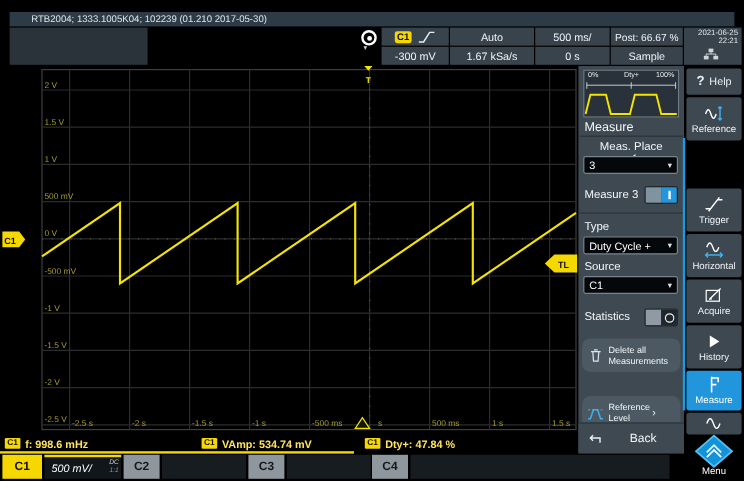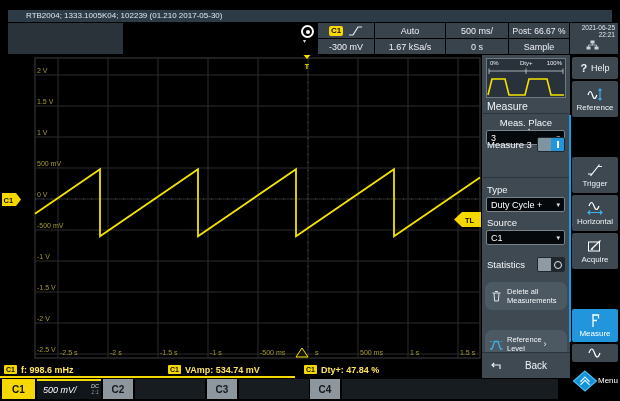--- a/index.html
+++ b/index.html
@@ -86,21 +86,21 @@
 
   
   .sbtn{left:572px;width:46px;background:#3d4851;border-radius:2px;display:flex;flex-direction:column;
         align-items:center;justify-content:center;color:#eef3f6;}
   .sbtn .slbl{font-size:8px;margin-top:1px;}
   .sbtn-active{background:#2196dd;color:#fff;}
   .helpbtn{flex-direction:row;gap:4px;}
   .helpq{font-size:11px;font-weight:bold;}
   .helplbl{font-size:9px;}
   .bluebar{left:569px;top:115px;width:2px;height:227px;background:#1b9ce0;}
-  .menulogo{left:572px;top:362px;width:46px;height:38px;display:flex;flex-direction:row;align-items:center;color:#fff;}
+  .menulogo{left:572px;top:362px;width:46px;height:38px;display:flex;flex-direction:column;align-items:center;color:#fff;}
   .menulogo .slbl{font-size:8px;margin-top:-2px;}
 </style>
 </head>
 <body>
 
 <div class="screen">
 
   <div class="abs titlebar">
     <span>RTB2004; 1333.1005K04; 102239 (01.210 2017-05-30)</span>
   </div>
@@ -246,21 +246,21 @@
     <svg width="12" height="11" viewBox="0 0 12 11">
       <path d="M2.6,4 A3.7,3.7 0 1 0 9.6,3.1" stroke="#e8eef2" stroke-width="1.1" fill="none"></path>
       <polygon points="9.6,0.4 9.6,4.6 6.8,2.5" fill="#e8eef2"></polygon>
     </svg>
   </div>
   <div class="abs dd" style="top:130px;">
     <span class="val">3</span>
     <span class="chev">▾</span>
   </div>
 
-  <div class="abs mrow" style="top:137px;">
+  <div class="abs mrow" style="top:155px;">
     <span class="mlabel">Measure 3</span>
     <span class="toggle">
       <span class="tg-half tg-on-l"></span>
       <span class="tg-half tg-on-r"></span>
     </span>
   </div>
 
   <div class="abs mdivider" style="top:177px;"></div>
 
   <div class="abs mlabel" style="left:487px;top:184px;">Type</div>
@@ -344,20 +344,26 @@
   </div>
 
   <div class="abs sbtn" style="top:233px;height:36px;">
     <svg width="16" height="15" viewBox="0 0 16 15">
       <rect x="1.5" y="3" width="11" height="9" stroke="#fff" stroke-width="1" fill="none"></rect>
       <path d="M4,10.5 L13.5,1.5 M4,10.5 l2.2,-0.5" stroke="#fff" stroke-width="1.1" fill="none"></path>
     </svg>
     <span class="slbl">Acquire</span>
   </div>
 
+  <div class="abs sbtn" style="top:271px;height:36px;">
+    <svg width="16" height="15" viewBox="0 0 16 15">
+      <polygon points="4.5,2.5 12.5,7.5 4.5,12.5" fill="#fff"></polygon>
+    </svg>
+    <span class="slbl">History</span>
+  </div>
 
   <div class="abs sbtn sbtn-active" style="top:309px;height:33px;">
     <svg width="16" height="15" viewBox="0 0 16 15">
       <path d="M6,1 V14 M6,2 h5.5 v3.5 M6,7.5 h4" stroke="#fff" stroke-width="1.3" fill="none"></path>
     </svg>
     <span class="slbl">Measure</span>
   </div>
 
   <div class="abs sbtn" style="top:344px;height:18px;">
     <svg width="16" height="12" viewBox="0 0 16 12">

